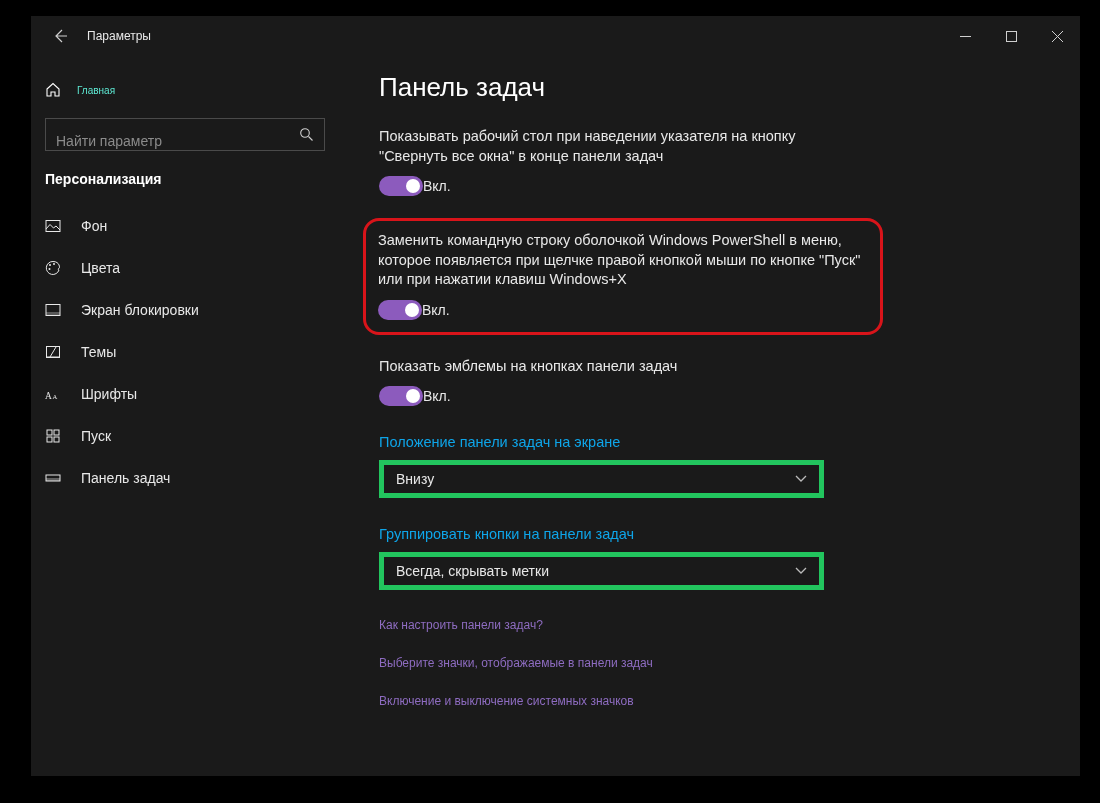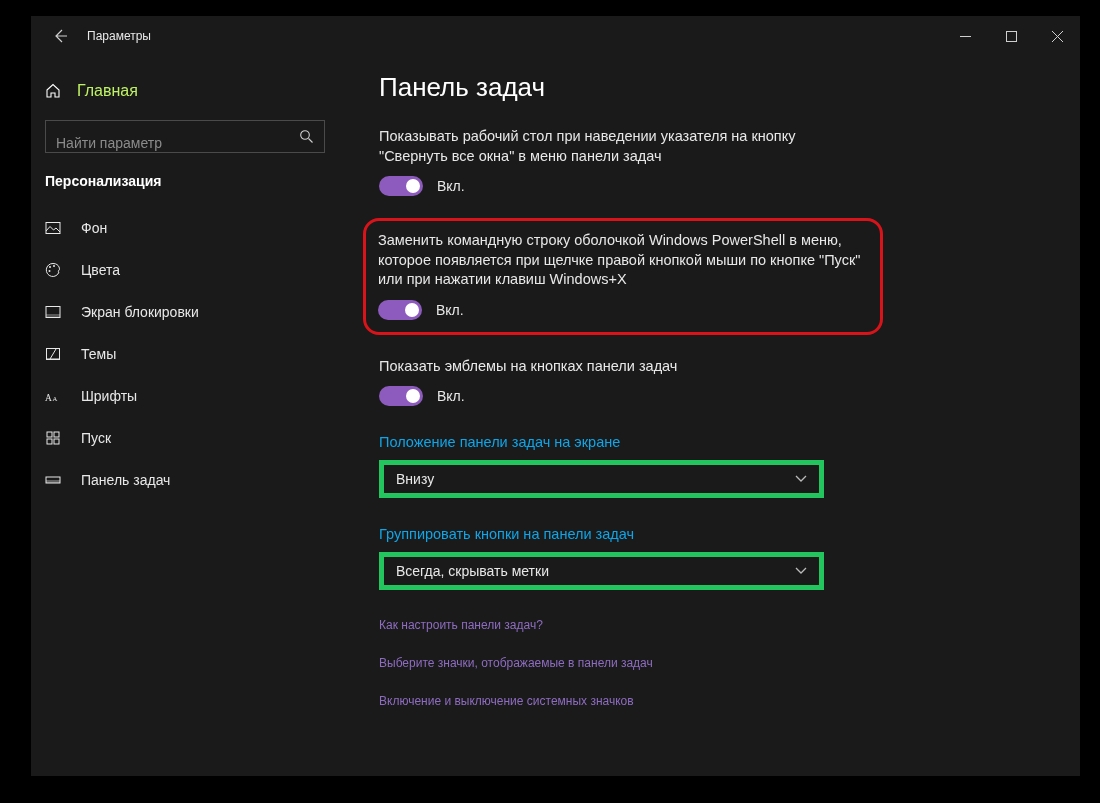--- a/index.html
+++ b/index.html
@@ -8,36 +8,36 @@
   
   .titlebar { height: 40px; display: flex; align-items: center; padding-left: 18px; position: relative; }
   .back-btn { width: 22px; height: 22px; display: flex; align-items: center; justify-content: center; color: #cfcfcf; font-size: 16px; }
   .title-txt { margin-left: 16px; font-size: 12px; color: #e8e8e8; }
   .win-controls { position: absolute; right: 0; top: 0; height: 40px; display: flex; }
   .win-btn { width: 46px; height: 40px; display: flex; align-items: center; justify-content: center; color: #d0d0d0; }
   .win-btn svg { stroke: #d0d0d0; }
   
   .body { flex: 1; display: flex; overflow: hidden; }
   .sidebar { width: 308px; padding: 16px 0 0 0; overflow: hidden; }
-  .home-row { display: flex; align-items: center; padding: 10px 14px; font-size: 16px; color: #bef264; }
+  .home-row { display: flex; align-items: center; padding: 10px 14px; font-size: 10px; color: #5eead4; }
   .home-row .ic { width: 16px; height: 16px; margin-right: 16px; display:flex; align-items:center; justify-content:center; }
   .search-wrap { margin: 10px 14px 14px 14px; }
   .search { position: relative; border: 1px solid #4a4a4a; height: 33px; display:flex; align-items:center; padding: 12px 34px 0 10px; }
   .search input { background: transparent; border: none; outline: none; color: #aaa; font-size: 14px; width: 100%; }
   .search input::placeholder { color: #8b8b8b; }
   .search .sic { position: absolute; right: 10px; top: 8px; color: #cfcfcf; }
   .section-hdr { padding: 6px 14px 18px 14px; font-size: 14px; font-weight: 600; color: #fff; }
   .nav { display:flex; flex-direction:column; }
   .nav-item { display:flex; align-items:center; padding: 13px 14px; font-size: 14px; color: #e8e8e8; }
   .nav-item .ic { width: 16px; height: 16px; margin-right: 20px; display:flex; align-items:center; justify-content:center; }
   .content { flex: 1; padding: 16px 40px 0 40px; overflow: hidden; }
   .page-title { font-size: 26px; font-weight: 350; margin-bottom: 24px; }
   .setting-block { margin-bottom: 28px; max-width: 480px; }
   .setting-text { font-size: 14.5px; color: #e8e8e8; margin-bottom: 10px; line-height: 1.35; }
-  .toggle-row { display:flex; align-items:center; gap: 14px; }
+  .toggle-row { display:flex; align-items:center; }
   .toggle { width: 44px; height: 20px; border-radius: 10px; background: #8c5bbd; position: relative; }
   .toggle .knob { position:absolute; right: 3px; top: 3px; width: 14px; height: 14px; border-radius: 50%; background: #fff; }
   .toggle-label { font-size: 14px; color: #e8e8e8; }
   
   .highlight { border: 3px solid #d8141a; border-radius: 16px; padding: 10px 18px 12px 12px; margin: -6px -22px 22px -16px; max-width: 520px; }
   .highlight .setting-block { margin-bottom: 0; max-width: none; }
   
   .sel-label { font-size: 14.5px; color: #0ea5e9; margin-bottom: 10px; }
   .select { width: 445px; height: 38px; border: 5px solid #22c55e; display:flex; align-items:center; justify-content:space-between; padding: 0 12px; font-size: 14px; background: transparent; color: #e8e8e8; margin-bottom: 28px; }
   .select .chev { color: #bbb; }
@@ -170,21 +170,21 @@
           </span>
           <span>Панель задач</span>
         </div>
       </div>
     </div>
 
     <div class="content">
       <div class="page-title">Панель задач</div>
 
       <div class="setting-block">
-        <div class="setting-text">Показывать рабочий стол при наведении указателя на кнопку "Свернуть все окна" в меню панели задач</div>
+        <div class="setting-text">Показывать рабочий стол при наведении указателя на кнопку "Свернуть все окна" в конце панели задач</div>
         <div class="toggle-row">
           <div class="toggle">
               <div class="knob"></div>
             </div>
           <div class="toggle-label">Вкл.</div>
         </div>
       </div>
 
       <div class="highlight">
         <div class="setting-block">

